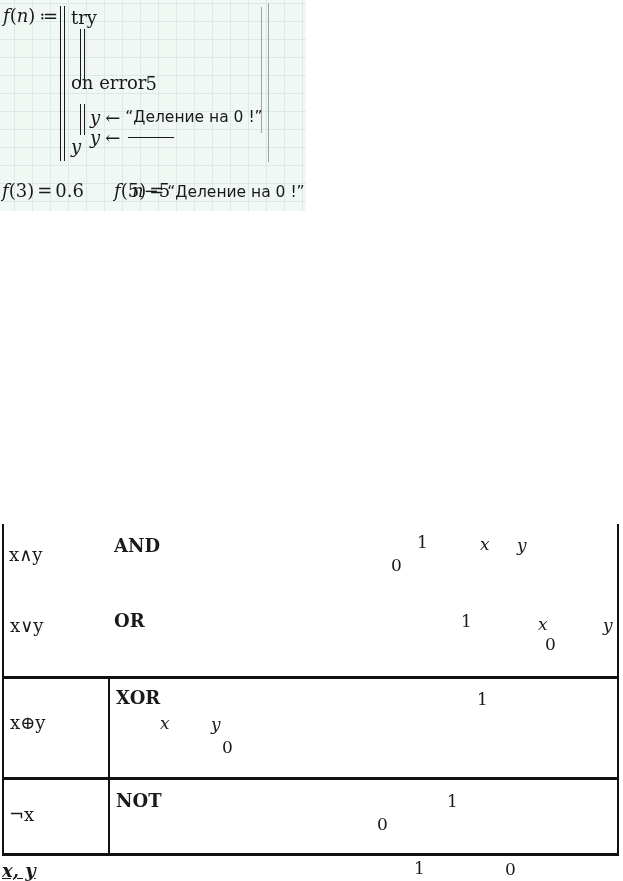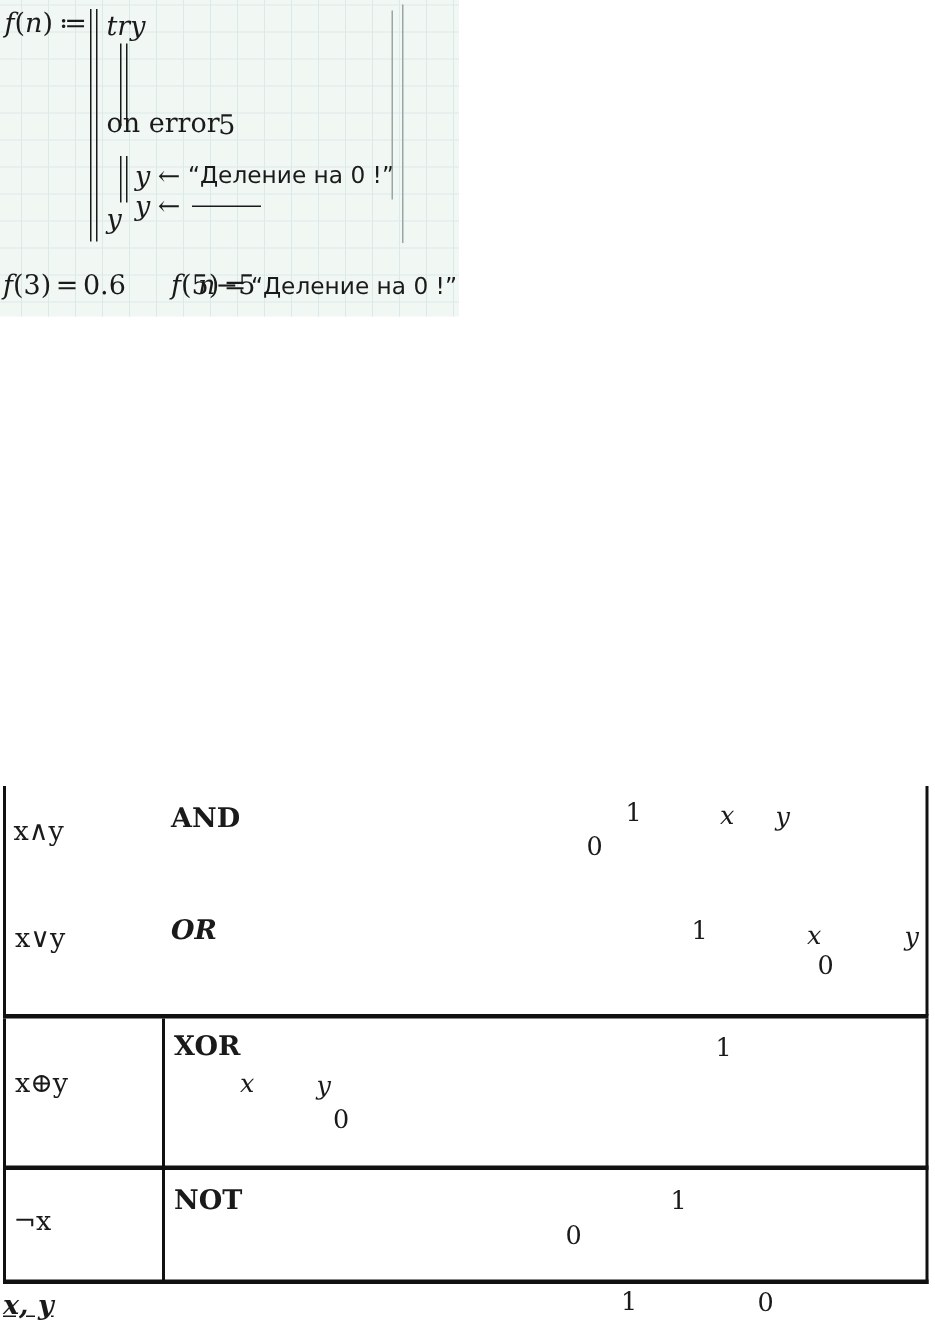--- a/index.html
+++ b/index.html
@@ -43,21 +43,21 @@
 <div class="canvas">
 
   <div class="abs ws-region">
 
     <div class="abs math flexrow" style="left:3px;top:5px;gap:0;">
       <span class="mi">f</span><span>(</span><span class="mi">n</span><span>)</span><span style="margin-left:4px;">≔</span>
     </div>
 
     <div class="abs dbar" style="left:60px;top:6px;height:155px;"></div>
 
-    <div class="abs math" style="left:71px;top:7px;font-style:italic;">try</div>
+    <div class="abs math" style="left:71px;top:7px;">try</div>
 
     <div class="abs dbar" style="left:80px;top:29px;height:55px;"></div>
 
     <div class="abs math flexrow" style="left:90px;top:32px;">
       <span class="mi">y</span>
       <span>←</span>
       <span class="frac">
         <span class="fnum" style="display:block;">5</span>
         <span class="fbar" style="display:block;"></span>
         <span class="fden" style="display:block;"><i class="mi">n</i><span>−5</span></span>
@@ -98,21 +98,21 @@
   <div class="abs rule" style="left:2px;top:853px;width:617px;height:3px;"></div>
 
   <div class="abs expr" style="left:9px;top:546px;">x∧y</div>
   <div class="abs opname" style="left:114px;top:537px;text-align:right;">AND</div>
   <div class="abs tok" style="left:417px;top:534px;">1</div>
   <div class="abs tok mi" style="left:480px;top:536px;">x</div>
   <div class="abs tok mi" style="left:517px;top:537px;">y</div>
   <div class="abs tok" style="left:391px;top:557px;">0</div>
 
   <div class="abs expr" style="left:10px;top:617px;">x∨y</div>
-  <div class="abs opname" style="left:114px;top:612px;font-style:italic;">OR</div>
+  <div class="abs opname" style="left:114px;top:612px;">OR</div>
   <div class="abs tok" style="left:461px;top:613px;">1</div>
   <div class="abs tok mi" style="left:538px;top:616px;">x</div>
   <div class="abs tok mi" style="left:603px;top:617px;">y</div>
   <div class="abs tok" style="left:545px;top:636px;">0</div>
 
   <div class="abs expr" style="left:10px;top:714px;">x⊕y</div>
   <div class="abs opname" style="left:116px;top:689px;">XOR</div>
   <div class="abs tok" style="left:477px;top:691px;">1</div>
   <div class="abs tok mi" style="left:160px;top:715px;">x</div>
   <div class="abs tok mi" style="left:211px;top:716px;">y</div>

